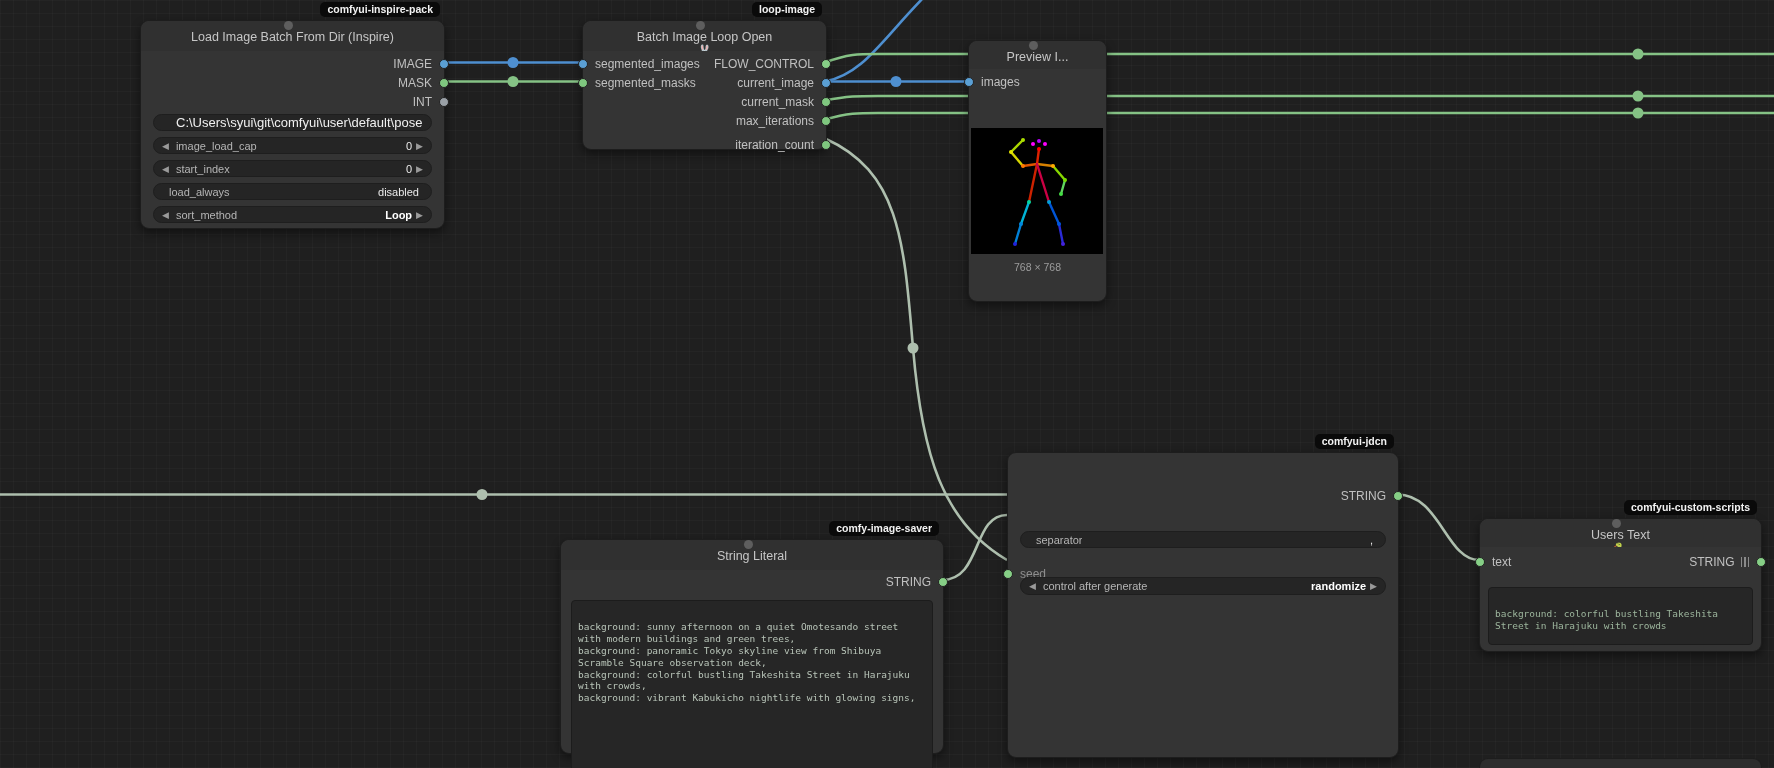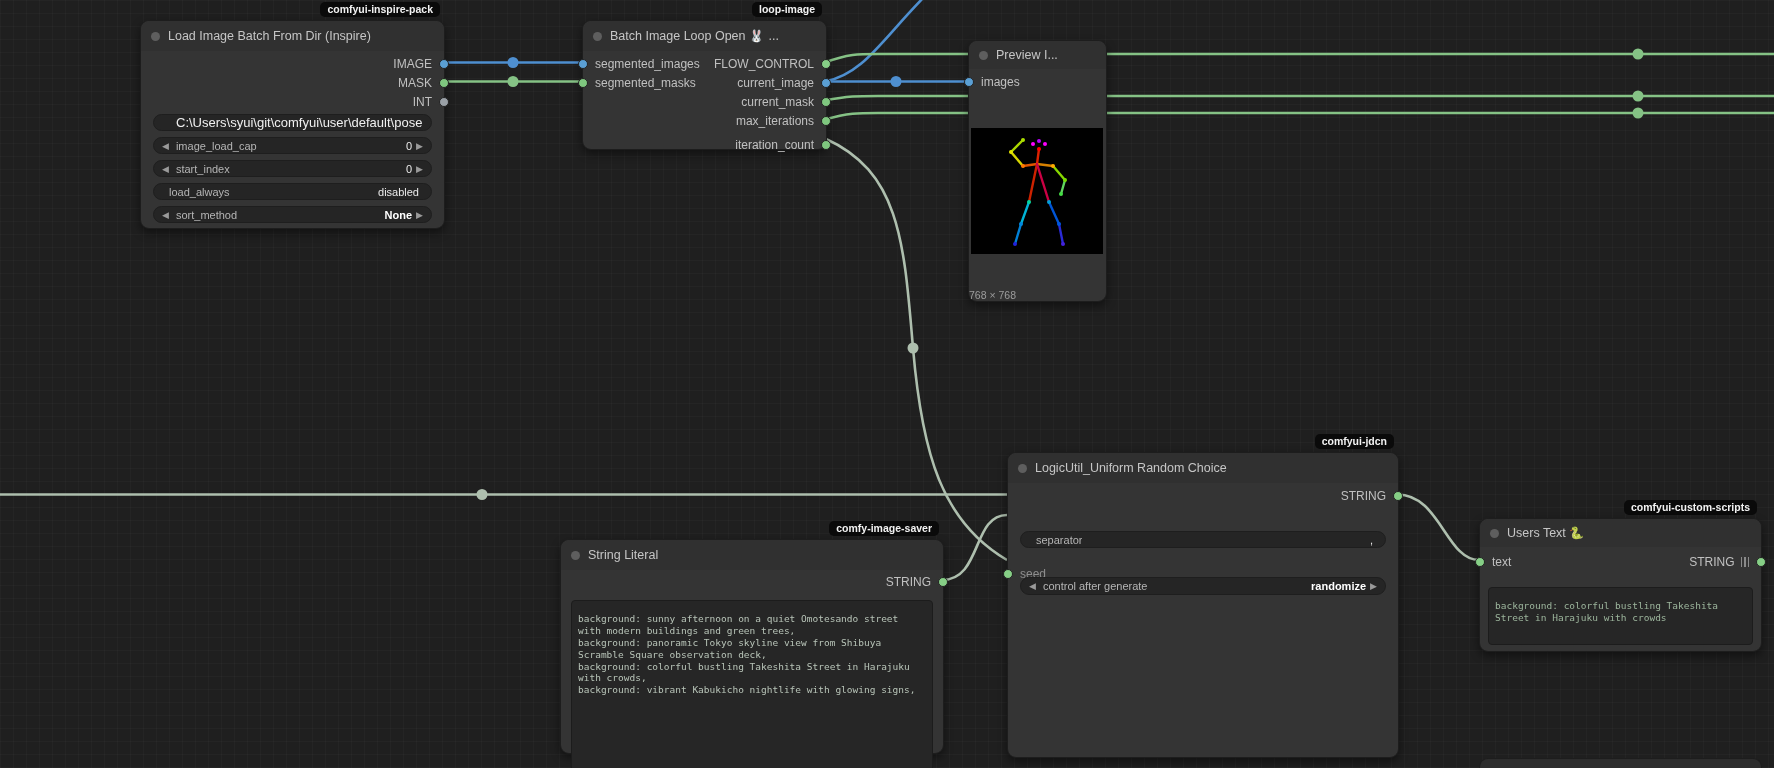--- a/index.html
+++ b/index.html
@@ -9,21 +9,21 @@
     background-image:
       linear-gradient(rgba(255,255,255,0.022) 1px, transparent 1px),
       linear-gradient(90deg, rgba(255,255,255,0.022) 1px, transparent 1px);
     background-size:13px 13px;}
   #links{position:absolute;left:0;top:0;z-index:1;}
   .lnk{fill:none;stroke-width:2.6px;}
   .node{position:absolute;z-index:2;background:#343434;border:1px solid #1d1d1d;
     border-radius:9px;box-shadow:0 4px 10px rgba(0,0,0,.45);}
   .ntitle{height:30px;display:flex;align-items:center;padding:0 10px;
     color:#c6c6c6;font-size:12.5px;white-space:nowrap;overflow:hidden;
-    background:#303030;border-radius:9px 9px 0 0;}
+    background:#303030;border-radius:9px 9px 0 0;flex-direction:column;}
   .tdot{width:9px;height:9px;border-radius:50%;background:#5e5e5e;margin-right:8px;flex:0 0 auto;}
   .badge{position:absolute;right:4px;top:-19px;background:#0a0a0a;color:#f2f2f2;
     font-size:10.5px;font-weight:bold;padding:1px 7px;border-radius:5px;line-height:13px;white-space:nowrap;}
   .slot{position:absolute;left:0;right:0;height:19px;display:flex;align-items:center;
     font-size:12px;color:#c0c0c0;}
   .slot.out{justify-content:flex-end;padding-right:12px;}
   .slot.in{justify-content:flex-start;padding-left:12px;}
   .slot .dim{color:#8e8e8e;}
   .dot{width:10px;height:10px;border-radius:50%;position:absolute;top:50%;
     transform:translateY(-50%);border:1px solid #222;box-sizing:border-box;}
@@ -33,24 +33,24 @@
   .widget{position:absolute;left:12px;right:12px;height:17px;background:#252525;
     border:1px solid #1e1e1e;border-radius:10px;display:flex;align-items:center;
     font-size:11px;color:#b5b5b5;padding:0 8px;box-sizing:border-box;white-space:nowrap;overflow:hidden;}
   .widget .arrow{color:#9a9a9a;font-size:9px;flex:0 0 auto;}
   .widget .wlabel{margin:0 7px;flex:0 1 auto;overflow:hidden;}
   .widget .wvalue{margin-left:auto;color:#e9e9e9;padding-right:4px;}
   .widget .wvalue.bold{font-weight:bold;color:#fff;}
   .widget .dirval{font-size:13px;color:#f0f0f0;}
   .ta{position:absolute;background:#262626;border:1px solid #1c1c1c;border-radius:4px;
     font-family:"DejaVu Sans Mono",monospace;font-size:9.5px;line-height:1.25;
-    color:#b8c4b8;padding:12px 6px;white-space:pre-wrap;overflow:hidden;box-sizing:border-box;}
+    color:#b8c4b8;padding:20px 6px;white-space:pre-wrap;overflow:hidden;box-sizing:border-box;}
   .ta.green{color:#9cb59c;}
   .imgbox{position:absolute;background:#000;}
-  .caption{position:absolute;left:0;right:0;text-align:left;color:#9c9c9c;font-size:10.5px;margin-top:28px;}
+  .caption{position:absolute;left:0;right:0;text-align:center;color:#9c9c9c;font-size:10.5px;}
   .statline{position:absolute;z-index:3;color:#9aa79a;font-size:10.5px;margin-top:44px;}
   .grip{display:inline-flex;gap:2px;margin-left:6px;align-items:center;}
   .grip i{display:block;width:1.5px;height:10px;background:#8a8a8a;}
   .icon-emoji{margin:0 4px;font-size:12px;}
   .snake{color:#6fbf6f;}
   .partial{position:absolute;z-index:2;background:#2d2d2d;border:1px solid #1d1d1d;
     border-bottom:none;border-radius:9px 9px 0 0;}
 </style>
 </head>
 <body>
@@ -113,21 +113,21 @@
       <span class="wvalue">0</span>
       <span class="arrow">▶</span>
     </div>
     <div class="widget" style="top:162px">
       <span class="wlabel">load_always</span>
       <span class="wvalue">disabled</span>
     </div>
     <div class="widget" style="top:185px">
       <span class="arrow">◀</span>
       <span class="wlabel">sort_method</span>
-      <span class="wvalue bold">None</span>
+      <span class="wvalue bold">Loop</span>
       <span class="arrow">▶</span>
     </div>
   </div>
 
   <div class="node" style="left:582px;top:20px;width:243px;height:128px">
     <div class="badge">loop-image</div>
     <div class="ntitle">
       <span class="tdot"></span>
       <span>Batch Image Loop Open</span>
       <span class="icon-emoji">🐰</span>
@@ -207,24 +207,20 @@
           <circle cx="44" cy="116" r="2" fill="#2222dd"></circle>
             <circle cx="92" cy="116" r="2" fill="#4422dd"></circle>
         </g>
       </svg>
     </div>
     <div class="caption" style="top:220px">768 × 768</div>
   </div>
 
   <div class="node" style="left:1007px;top:452px;width:390px;height:304px">
     <div class="badge">comfyui-jdcn</div>
-    <div class="ntitle">
-      <span class="tdot"></span>
-      <span>LogicUtil_Uniform Random Choice</span>
-    </div>
     <div class="slot out" style="top:33px">
       <span>STRING</span>
       <span class="dot r dot-str"></span>
     </div>
     <div class="widget" style="top:78px">
       <span class="wlabel">separator</span>
       <span class="wvalue">,</span>
     </div>
     <div class="slot in" style="top:111px">
       <span class="dot l dot-str"></span>

